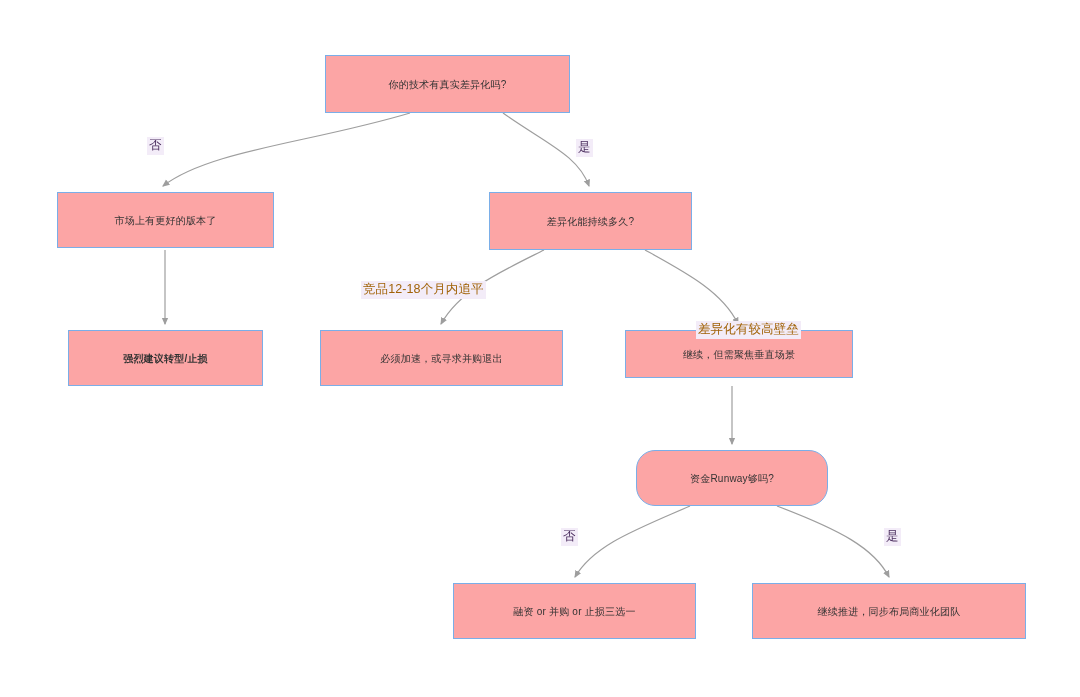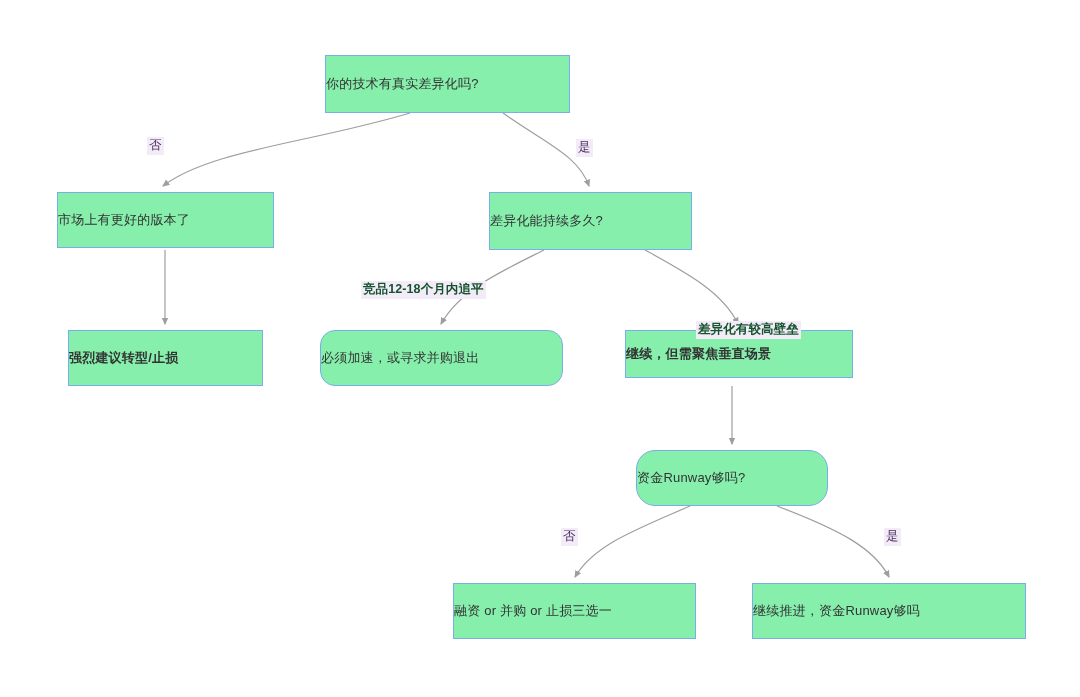--- a/index.html
+++ b/index.html
@@ -24,48 +24,48 @@
     position: absolute;
     left: 0;
     top: 0;
     width: 1080px;
     height: 697px;
     pointer-events: none;
   }
   .node {
     position: absolute;
     box-sizing: border-box;
-    background: #86efac;
+    background: #fca5a5;
     border: 1px solid #7aaee8;
     display: flex;
     align-items: center;
+    justify-content: center;
     color: #333333;
-    font-size: 13px;
+    font-size: 10px;
     line-height: 1.3;
     letter-spacing: 0.2px;
     text-align: center;
     white-space: nowrap;
   }
   .node-label {
     display: block;
   }
   .edge-label {
     position: absolute;
     box-sizing: border-box;
     background: #f3ecf8;
     color: #4a2d5e;
     font-size: 12.5px;
     line-height: 1.25;
     letter-spacing: 0.1px;
     padding: 1px 2px 1px 2px;
     white-space: nowrap;
   }
   .edge-label.dark {
-    color: #14532d;
-    font-weight: bold;
+    color: #a16207;
   }
 </style>
 </head>
 <body>
 
 <div id="canvas">
 
   <svg id="edges" viewBox="0 0 1080 697" xmlns="http://www.w3.org/2000/svg">
     <defs>
       <marker id="arrow" viewBox="0 0 10 10" refX="8.5" refY="5" markerWidth="6.2" markerHeight="6.2" orient="auto-start-reverse">
@@ -90,34 +90,34 @@
       </div>
       <div class="node" style="left: 57px; top: 192px; width: 217px; height: 56px;">
         <span class="node-label">市场上有更好的版本了</span>
       </div>
       <div class="node" style="left: 489px; top: 192px; width: 203px; height: 58px;">
         <span class="node-label">差异化能持续多久?</span>
       </div>
       <div class="node" style="left: 68px; top: 330px; width: 195px; height: 56px; font-weight: bold;">
         <span class="node-label">强烈建议转型/止损</span>
       </div>
-      <div class="node" style="left: 320px; top: 330px; width: 243px; height: 56px; border-radius: 15px;">
+      <div class="node" style="left: 320px; top: 330px; width: 243px; height: 56px;">
         <span class="node-label">必须加速，或寻求并购退出</span>
       </div>
-      <div class="node" style="left: 625px; top: 330px; width: 228px; height: 48px; font-weight: bold;">
+      <div class="node" style="left: 625px; top: 330px; width: 228px; height: 48px;">
         <span class="node-label">继续，但需聚焦垂直场景</span>
       </div>
       <div class="node" style="left: 636px; top: 450px; width: 192px; height: 56px; border-radius: 19px;">
         <span class="node-label">资金Runway够吗?</span>
       </div>
       <div class="node" style="left: 453px; top: 583px; width: 243px; height: 56px;">
         <span class="node-label">融资 or 并购 or 止损三选一</span>
       </div>
       <div class="node" style="left: 752px; top: 583px; width: 274px; height: 56px;">
-        <span class="node-label">继续推进，资金Runway够吗</span>
+        <span class="node-label">继续推进，同步布局商业化团队</span>
       </div>
     </div>
   <div id="label-layer">
       <div class="edge-label" style="left: 147px; top: 137px;">否</div>
       <div class="edge-label" style="left: 576px; top: 139px;">是</div>
       <div class="edge-label dark" style="left: 361px; top: 281px;">竞品12-18个月内追平</div>
       <div class="edge-label dark" style="left: 696px; top: 281px; margin-top: 40px;">差异化有较高壁垒</div>
       <div class="edge-label" style="left: 561px; top: 528px;">否</div>
       <div class="edge-label" style="left: 884px; top: 528px;">是</div>
     </div>

